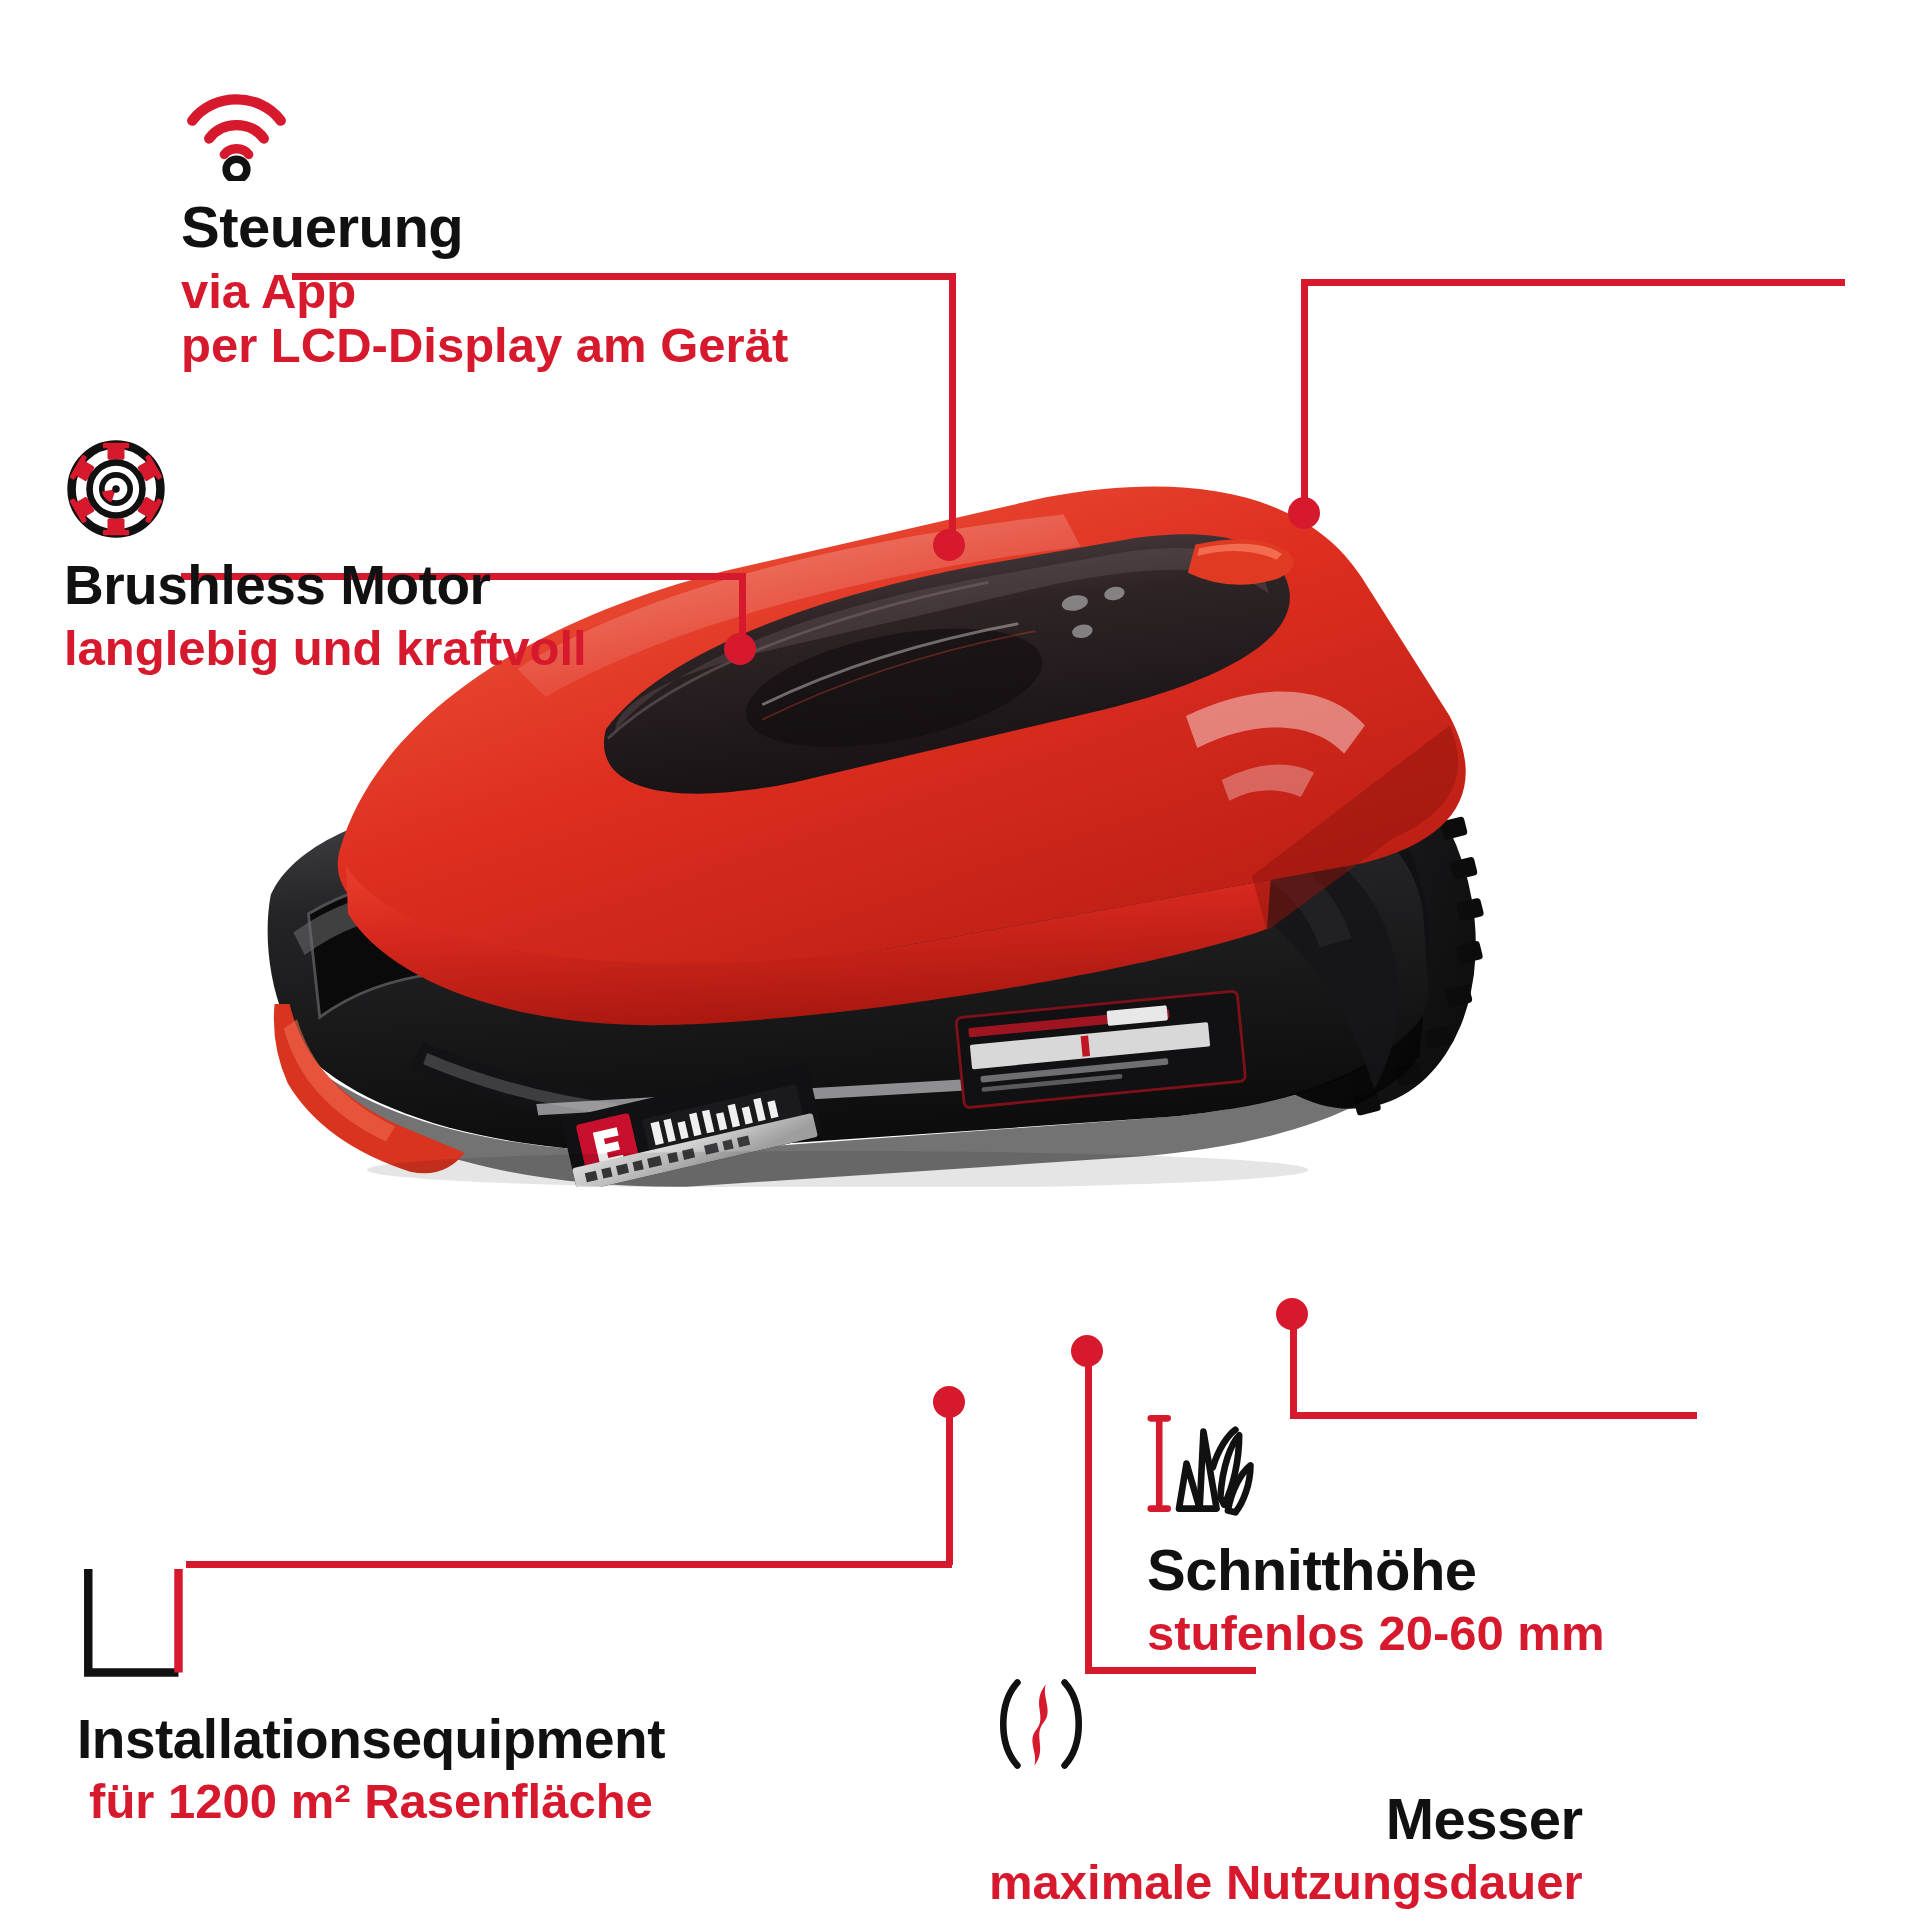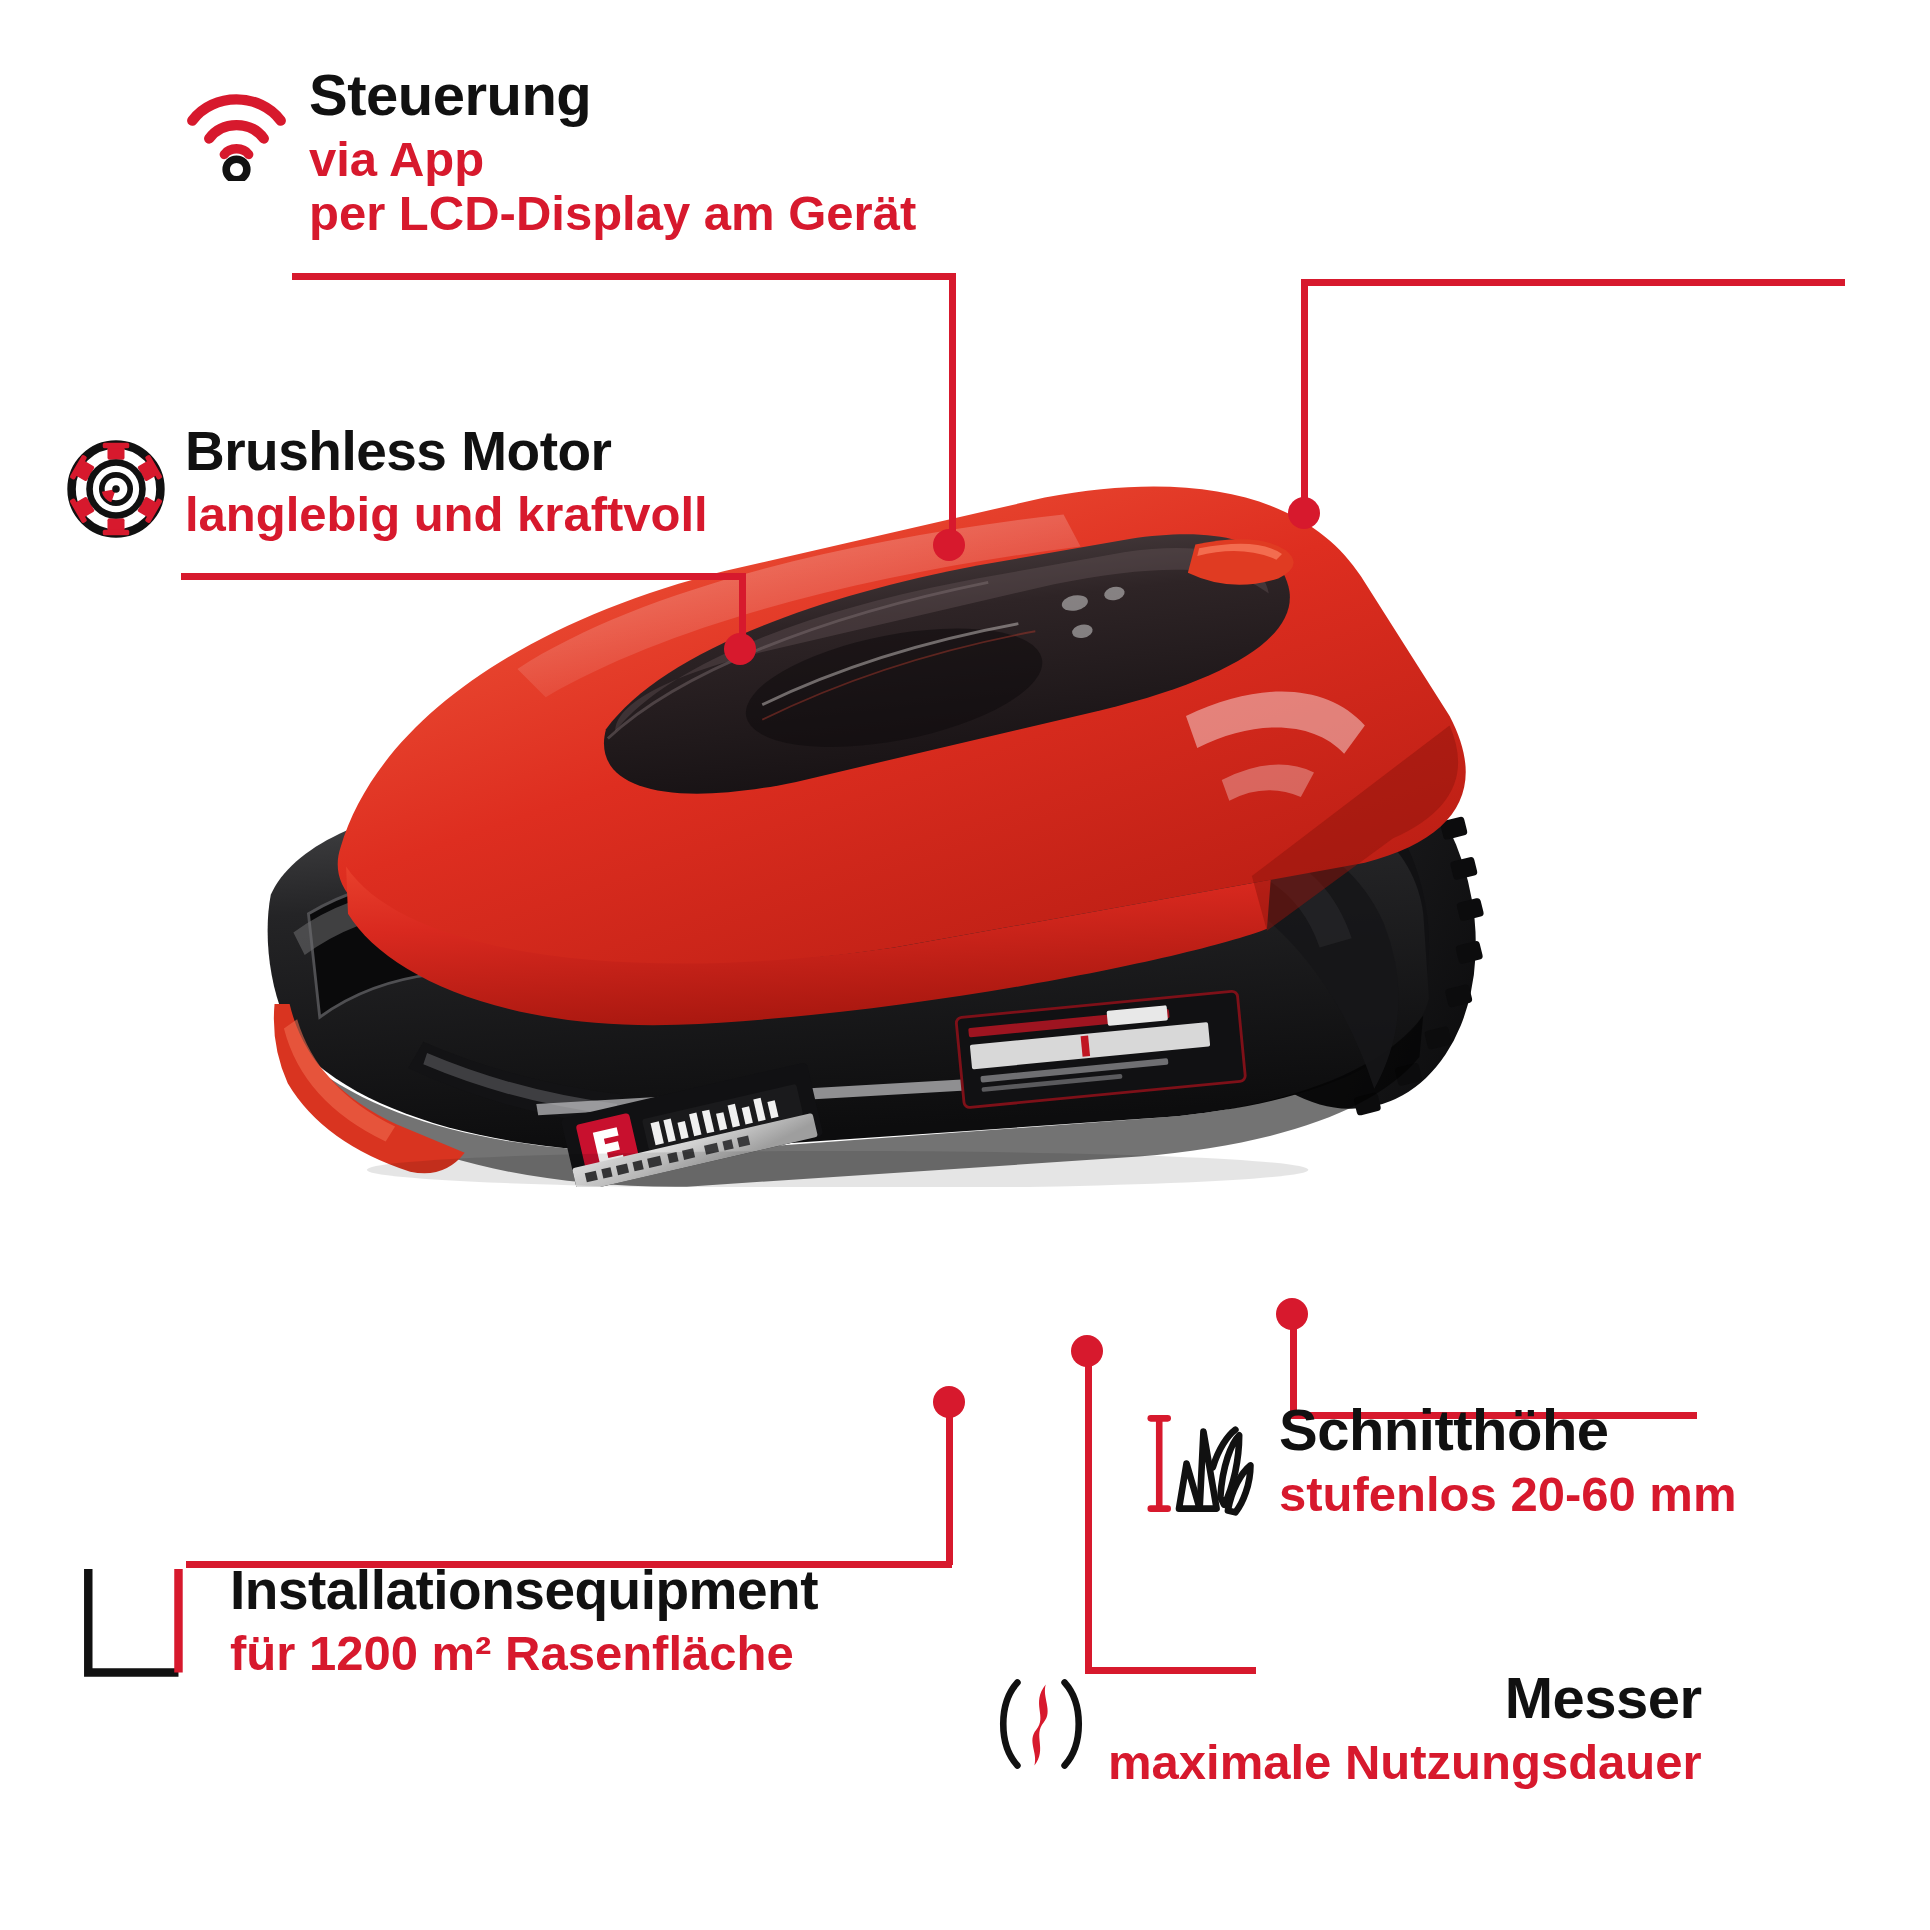--- a/index.html
+++ b/index.html
@@ -16,20 +16,21 @@
     height: 1930px;
     background: #ffffff;
     overflow: hidden;
   }
   
   .callout { position: absolute; }
   .callout .head {
     display: flex;
     align-items: flex-start;
     gap: 17px;
+    flex-direction: column;
   }
   .title {
     font-weight: bold;
     color: #111111;
     font-size: 58px;
     line-height: 1.0;
     letter-spacing: -0.5px;
     white-space: nowrap;
   }
   .sub {
@@ -342,21 +343,21 @@
       <div>
         <div class="title" style="font-size:55px;">Brushless Motor</div>
         <div class="subwrap">
           <div class="sub">langlebig und kraftvoll</div>
         </div>
       </div>
     </div>
   </div>
 
   <div class="callout" style="left:77px; top:1563px;">
-    <div class="head" style="gap:44px;">
+    <div class="head" style="gap:30px;text-align:center;">
       <svg class="icon" width="109" height="115" viewBox="0 0 116 122" style="margin-top:3.8px;">
         <path d="M12 2 L 12 112 L 108 112" fill="none" stroke="#111111" stroke-width="9"></path>
         <path d="M108 2 L 108 112" fill="none" stroke="#d7192d" stroke-width="9"></path>
       </svg>
       <div>
         <div class="title" style="font-size:55px;">Installationsequipment</div>
         <div class="subwrap">
           <div class="sub">für 1200 m² Rasenfläche</div>
         </div>
       </div>

